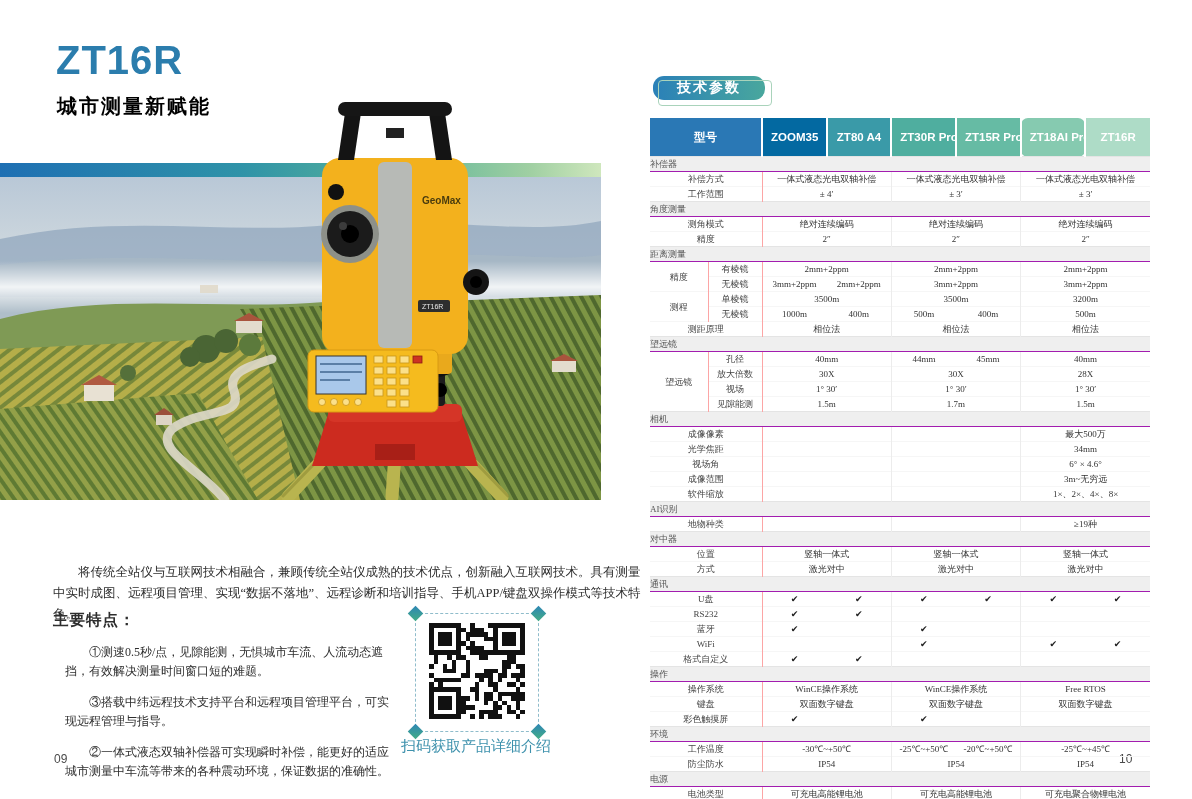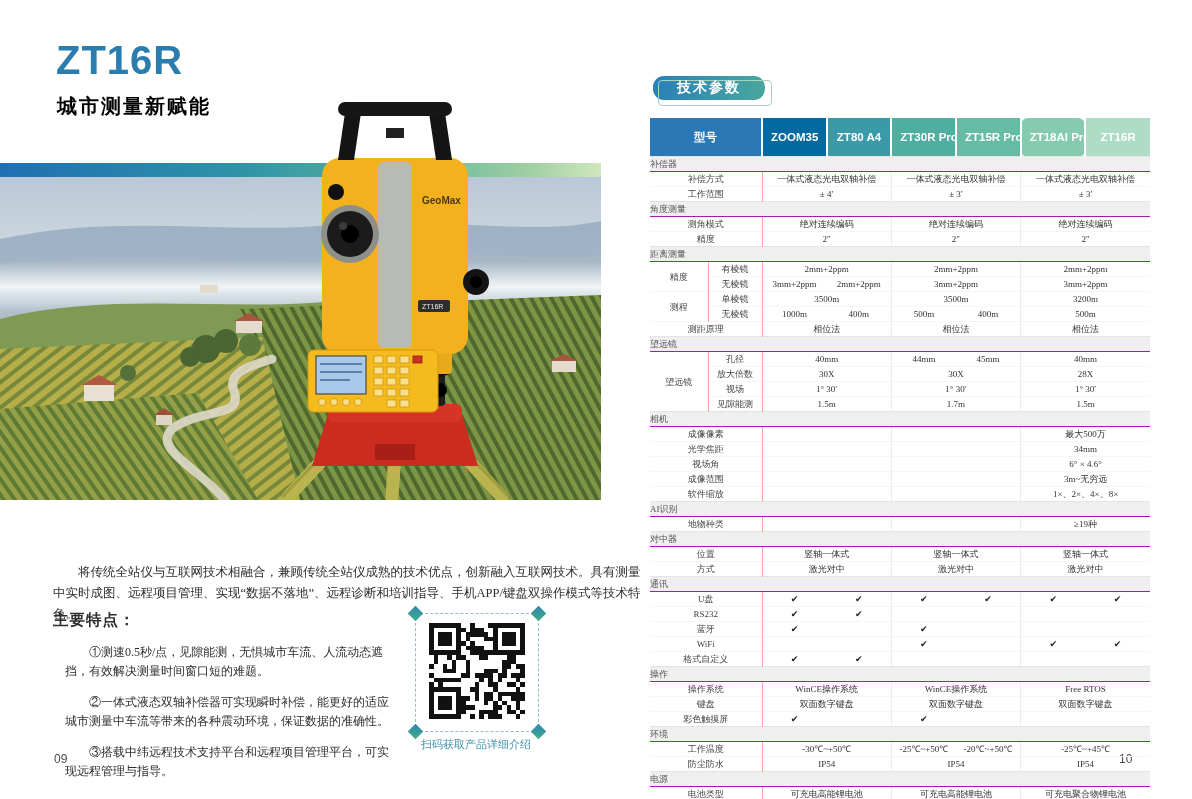--- a/index.html
+++ b/index.html
@@ -25,21 +25,21 @@
   .features p{margin:12px;font-size:12px;line-height:1.58;text-indent:2em;}
 
   .qrbox{position:absolute;left:415px;top:613px;width:122px;height:117px;
          border:1px dashed #8fbccb;}
   .qr{position:absolute;left:13px;top:9px;width:96px;height:96px;}
   .dia{position:absolute;width:11px;height:11px;
        background:linear-gradient(135deg,#2e86b5,#43ad85);transform:rotate(45deg);}
   .dia.tl{left:-6px;top:-6px}.dia.tr{right:-6px;top:-6px}
   .dia.bl{left:-6px;bottom:-6px}.dia.br{right:-6px;bottom:-6px}
   .qrcap{position:absolute;left:400px;top:737px;width:152px;text-align:center;
-         font-family:"Liberation Serif",serif;font-size:11px;color:#3f92ad;}
+         font-family:"Liberation Serif",serif;font-size:15px;color:#3f92ad;}
 
   .pageno{position:absolute;top:752px;font-size:12px;color:#4a4a4a;}
   .pageno.pl{left:54px}.pageno.pr{left:1119px}
 
   
   .badge{position:absolute;left:653px;top:76px;z-index:2;font-size:14px;font-weight:bold;
          color:#fff;padding:3px 24px;border-radius:11px;letter-spacing:2px;
          background:linear-gradient(90deg,#2a80b8,#49a79d);}
   .badge::after{content:"";position:absolute;left:5px;top:4px;width:100%;height:100%;
          border:1px solid #a9d3bb;border-radius:4px;z-index:-1;}
@@ -194,22 +194,22 @@
         <circle cx="96" cy="302" r="3.5"></circle>
         <circle cx="108" cy="302" r="3.5"></circle>
     </g>
   </svg>
 
   <div class="intro">将传统全站仪与互联网技术相融合，兼顾传统全站仪成熟的技术优点，创新融入互联网技术。具有测量中实时成图、远程项目管理、实现“数据不落地”、远程诊断和培训指导、手机APP/键盘双操作模式等技术特色。</div>
 
   <div class="features">
     <h3>主要特点：</h3>
     <p>①测速0.5秒/点，见隙能测，无惧城市车流、人流动态遮挡，有效解决测量时间窗口短的难题。</p>
+    <p>③搭载中纬远程技术支持平台和远程项目管理平台，可实现远程管理与指导。</p>
     <p>②一体式液态双轴补偿器可实现瞬时补偿，能更好的适应城市测量中车流等带来的各种震动环境，保证数据的准确性。</p>
-    <p>③搭载中纬远程技术支持平台和远程项目管理平台，可实现远程管理与指导。</p>
   </div>
 
   <div class="qrbox">
     <span class="dia tl"></span>
     <span class="dia tr"></span>
     <span class="dia bl"></span>
     <span class="dia br"></span>
     <div class="qr" id="qr"><svg viewBox="0 0 21 21" width="100%" height="100%" shape-rendering="crispEdges">
           <rect x="9" y="0" width="1" height="1" fill="#111"></rect>
           <rect x="13" y="0" width="1" height="1" fill="#111"></rect>

